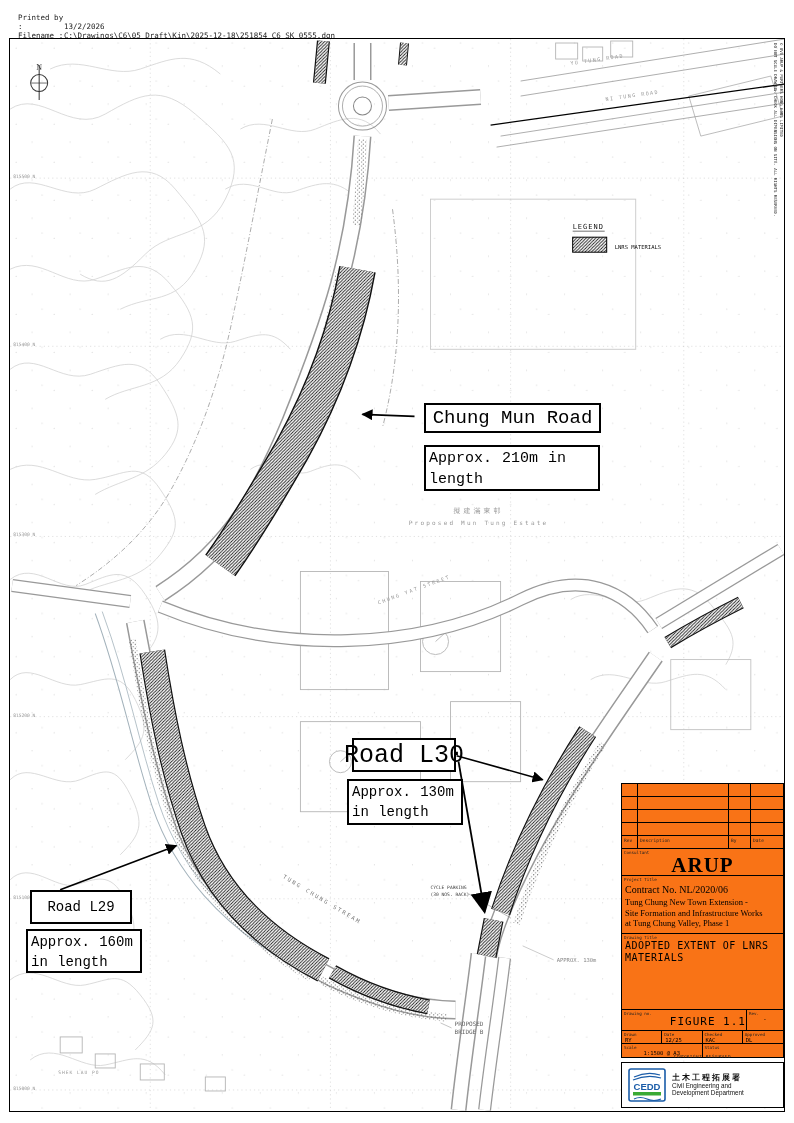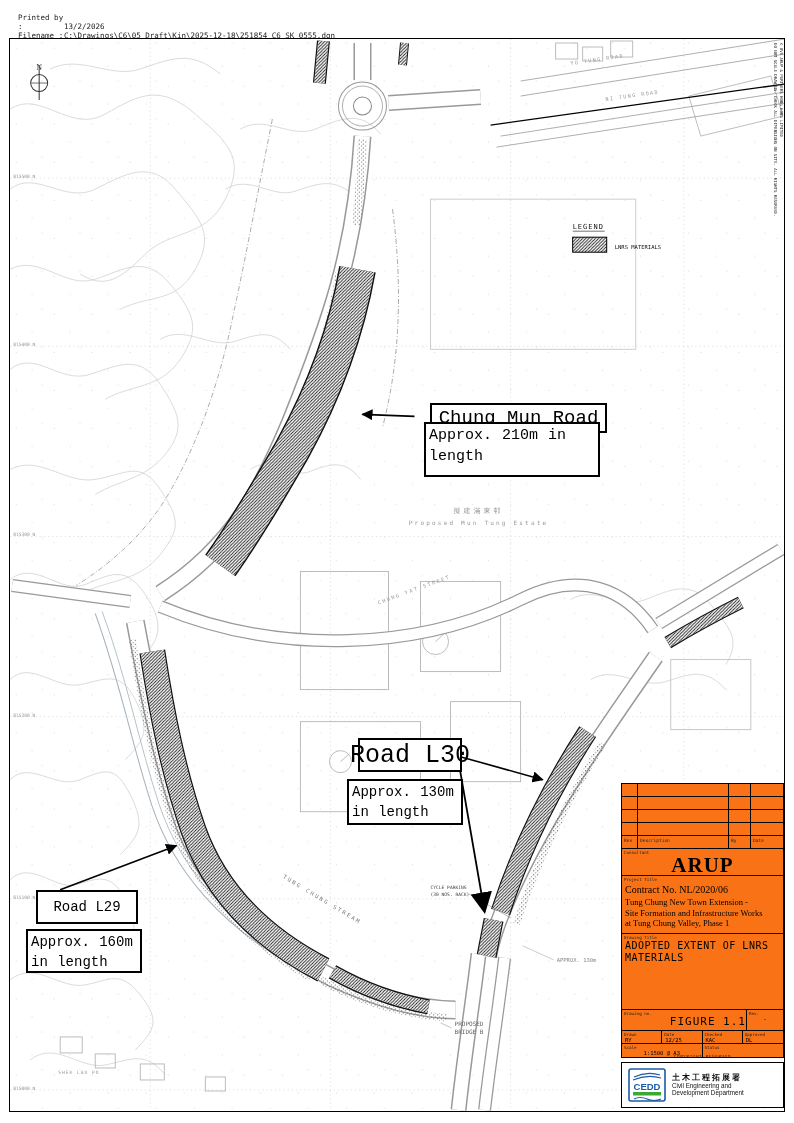--- a/index.html
+++ b/index.html
@@ -9,21 +9,21 @@
   .print-header{position:absolute;left:18px;top:13px;font-family:"DejaVu Sans Mono",monospace;
        font-size:7.5px;line-height:9px;color:#222;}
   .ph-row .lab{display:inline-block;width:46px;}
   
   .frame{position:absolute;left:9px;top:38px;width:776px;height:1074px;border:1.6px solid #000;
        box-sizing:border-box;background:#fff;}
   svg.map{position:absolute;left:0;top:0;width:100%;height:100%;}
   
   .callout{position:absolute;background:#fff;border:2px solid #000;box-sizing:border-box;
        font-family:"Liberation Mono",monospace;color:#000;}
-  .co-title{display:flex;align-items:center;justify-content:center;white-space:nowrap;margin-left:6px;}
+  .co-title{display:flex;align-items:center;justify-content:center;white-space:nowrap;}
   .co-note{padding:1px 3px;word-spacing:1px;}
   
   .tblock{position:absolute;right:0;top:744px;width:163px;border:1.3px solid #000;background:#f97316;
        box-sizing:border-box;font-family:"DejaVu Sans Mono",monospace;}
   .tb-sec{border-bottom:1px solid #000;position:relative;box-sizing:border-box;}
   .tb-lab{font-size:4.2px;color:#222;padding:1px 0 0 2px;font-family:"DejaVu Sans Mono",monospace;}
   .rev-row{display:grid;grid-template-columns:16px 1fr 22px 32px;height:12px;border-bottom:1px solid #000;}
   .rev-row:last-child{border-bottom:none;}
   .rev-row>div{border-right:1px solid #000;}
   .rev-row>div:last-child{border-right:none;}
@@ -282,21 +282,21 @@
     <line x1="50" y1="850" x2="166" y2="806" stroke-width="1.6" marker-end="url(#mS)"></line>
   </g>
 
   <g font-family="DejaVu Sans Mono, monospace" fill="#222">
     <text font-size="4" transform="translate(763,4) rotate(90)">DO NOT SCALE DRAWING. CHECK ALL DIMENSIONS ON SITE. ALL RIGHTS RESERVED.</text>
     <text font-size="4" transform="translate(769,4) rotate(90)">© OVE ARUP &amp; PARTNERS HONG KONG LIMITED</text>
   </g>
 </svg>
 
   <div class="callout co-title" style="left:414px;top:364px;width:177px;height:30px;font-size:19px;">Chung Mun Road</div>
-  <div class="callout co-note" style="left:414px;top:383px;width:176px;height:55px;font-size:15px;line-height:21px;">Approx. 210m in length</div>
+  <div class="callout co-note" style="left:414px;top:406px;width:176px;height:46px;font-size:15px;line-height:21px;">Approx. 210m in length</div>
 
   <div class="callout co-title" style="left:342px;top:699px;width:104px;height:34px;font-size:25px;">Road L30</div>
   <div class="callout co-note" style="left:337px;top:740px;width:116px;height:46px;font-size:14px;line-height:20px;">Approx. 130m in length</div>
 
   <div class="callout co-title" style="left:20px;top:851px;width:102px;height:34px;font-size:14px;">Road L29</div>
   <div class="callout co-note" style="left:16px;top:890px;width:116px;height:44px;font-size:14px;line-height:20px;">Approx. 160m in length</div>
 
   <div class="tblock">
     <div class="tb-sec">
       <div class="rev-row">

